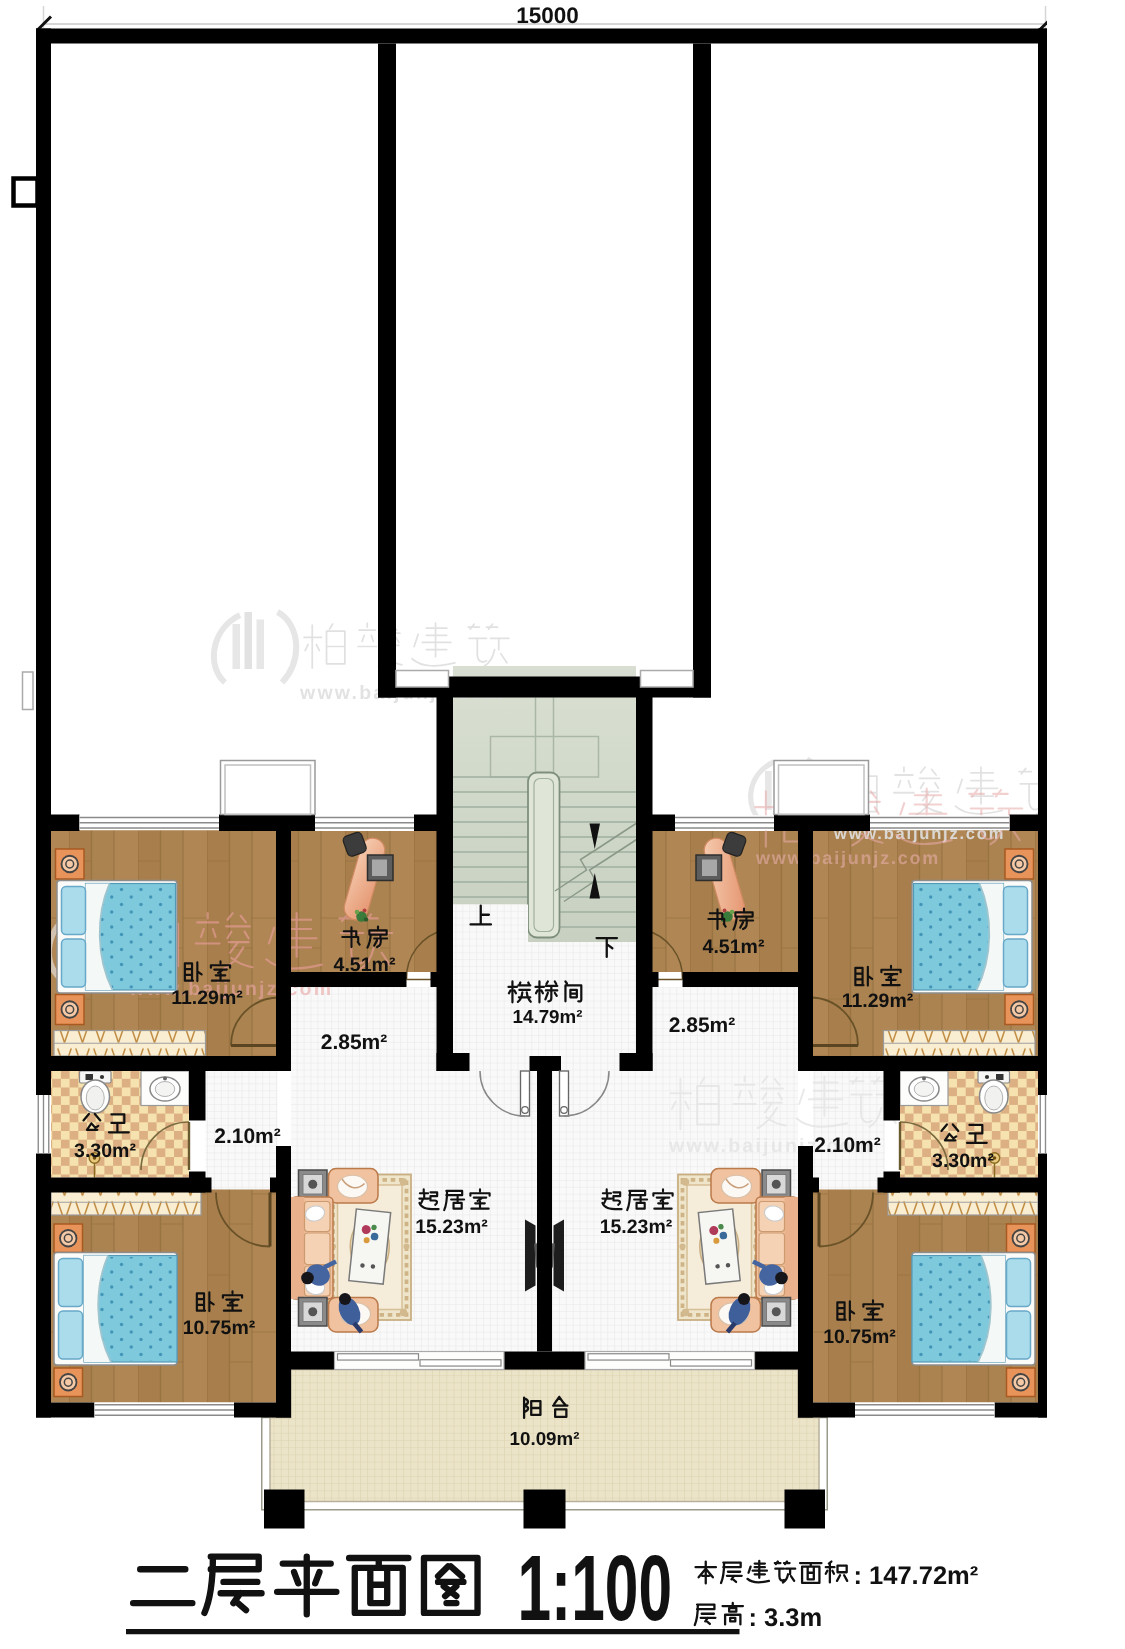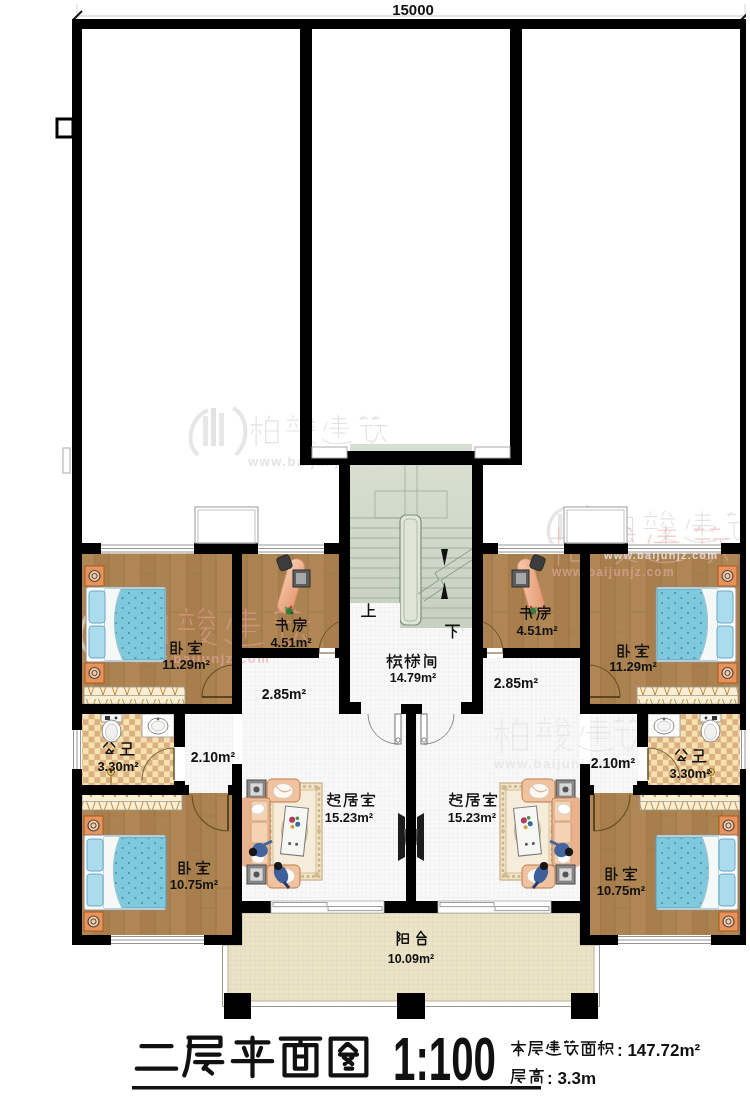--- a/index.html
+++ b/index.html
@@ -1,16 +1,16 @@
 <!DOCTYPE html>
 <html><head>
 <meta charset="utf-8">
 <style>
 html,body{margin:0;padding:0;background:#fff;}
-.page{position:relative;width:698px;height:1099px;background:#fff;overflow:hidden;font-family:"Liberation Sans",sans-serif;margin-left:48px;}
+.page{position:relative;width:698px;height:1099px;background:#fff;overflow:hidden;font-family:"Liberation Sans",sans-serif;}
 text{font-family:"Liberation Sans",sans-serif;}
 .cn{stroke:currentColor;fill:none;stroke-linecap:round;stroke-linejoin:round;}
 </style>
 </head>
 <body>
 <div class="page">
 <svg width="750" height="1099" viewBox="0 0 750 1099">
 <defs>
 <pattern id="wood" width="46" height="92" patternUnits="userSpaceOnUse">
  <rect width="46" height="92" fill="#ab8350"></rect>

